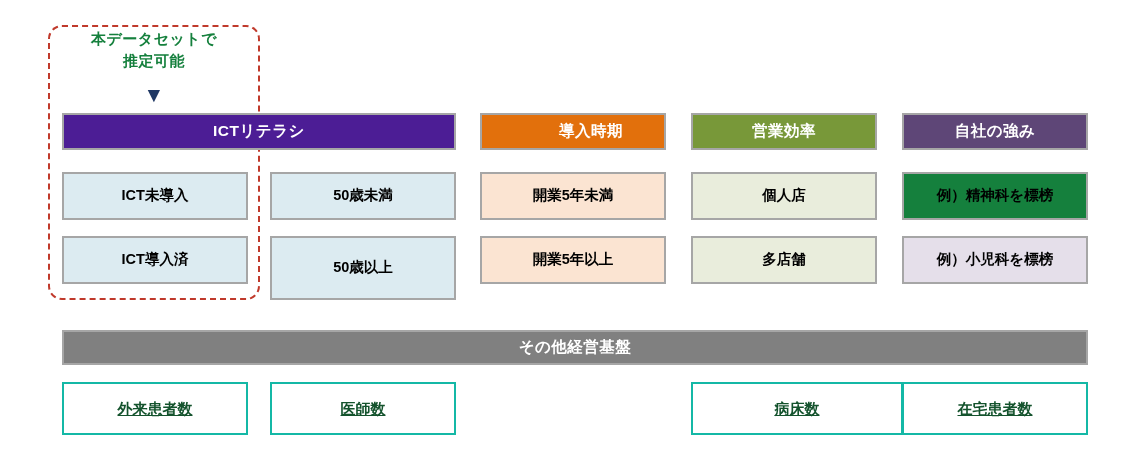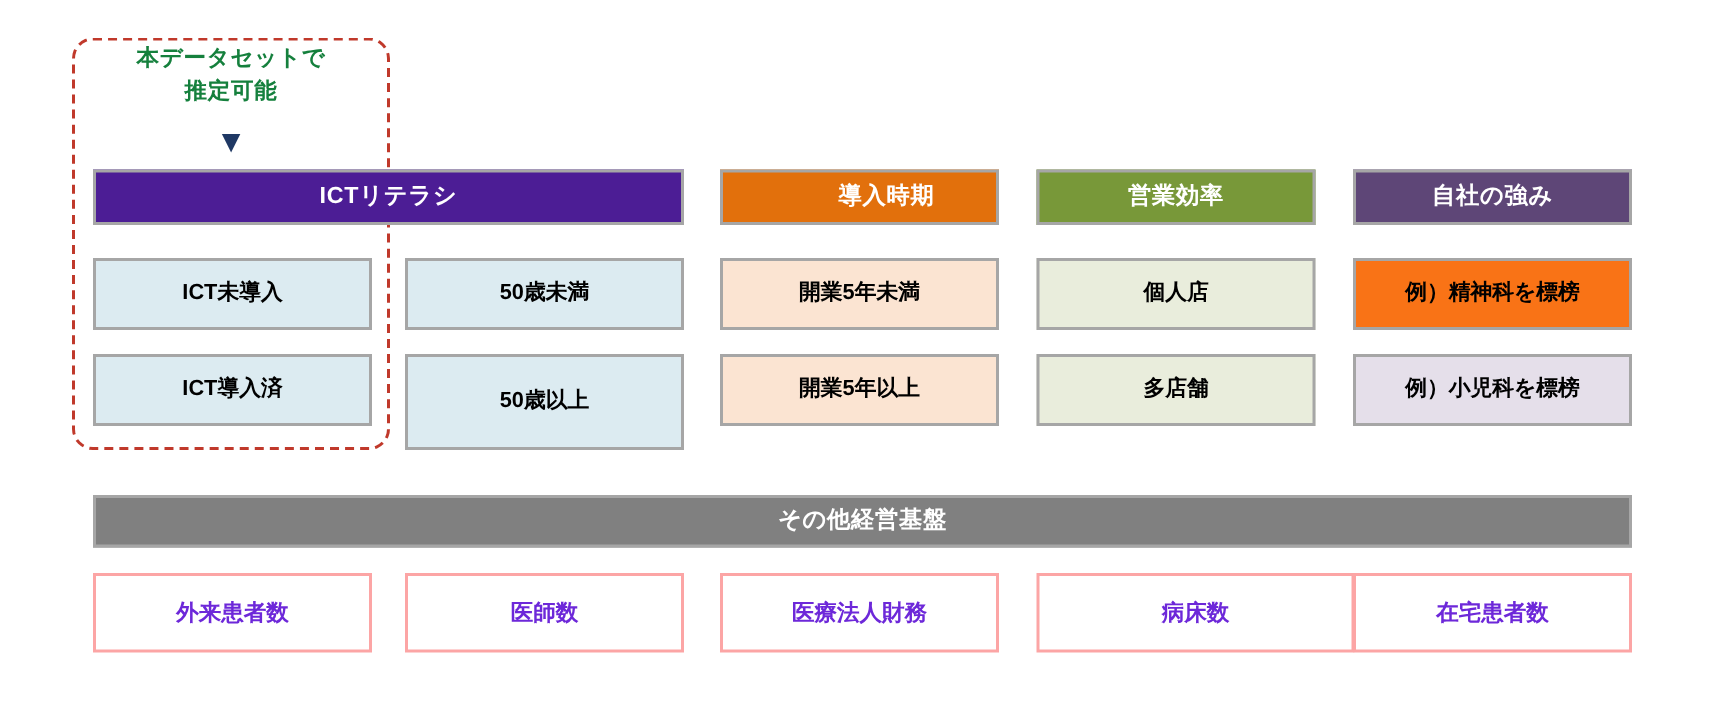--- a/index.html
+++ b/index.html
@@ -67,24 +67,25 @@
   }
   .banner{
     color:#ffffff;
     font-weight:bold;
     font-size:15.5px;
     background:#808080;
     letter-spacing:0.5px;
   }
   .plain{
     background:#ffffff;
-    color:#6d28d9;
+    color:#14532d;
     font-weight:bold;
     font-size:15px;
-    border:2px solid #fca5a5;
+    border:2px solid #14b8a6;
+    text-decoration:underline;
   }
 </style>
 </head>
 <body>
 
 <div id="canvas">
 
   <div class="dashed-region" style="border-color: rgb(192, 57, 43);"></div>
 
   <div class="annotation" style="color: #15803d;">
@@ -111,21 +112,21 @@
   </div>
   <div class="box cell" style="left: 270px; top: 172px; width: 186px; height: 48px; background: rgb(220, 235, 241);">
     <span>50歳未満</span>
   </div>
   <div class="box cell" style="left: 480px; top: 172px; width: 186px; height: 48px; background: rgb(251, 228, 210);">
     <span>開業5年未満</span>
   </div>
   <div class="box cell" style="left: 691px; top: 172px; width: 186px; height: 48px; background: rgb(233, 237, 220);">
     <span>個人店</span>
   </div>
-  <div class="box cell" style="left: 902px; top: 172px; width: 186px; height: 48px; background: #f97316;">
+  <div class="box cell" style="left: 902px; top: 172px; width: 186px; height: 48px; background: #15803d;">
     <span>例）精神科を標榜</span>
   </div>
 
   <div class="box cell" style="left: 62px; top: 236px; width: 186px; height: 48px; background: rgb(220, 235, 241);">
     <span>ICT導入済</span>
   </div>
   <div class="box cell" style="left: 270px; top: 236px; width: 186px; height: 64px; background: rgb(220, 235, 241);">
     <span>50歳以上</span>
   </div>
   <div class="box cell" style="left: 480px; top: 236px; width: 186px; height: 48px; background: rgb(251, 228, 210);">
@@ -141,23 +142,20 @@
   <div class="box banner" style="left: 62px; top: 330px; width: 1026px; height: 35px; background: rgb(128, 128, 128);">
     <span>その他経営基盤</span>
   </div>
 
   <div class="box plain" style="left:62px;top:382px;width:186px;height:53px;">
     <span>外来患者数</span>
   </div>
   <div class="box plain" style="left:270px;top:382px;width:186px;height:53px;">
     <span>医師数</span>
   </div>
-  <div class="box plain" style="left:480px;top:382px;width:186px;height:53px;">
-    <span>医療法人財務</span>
-  </div>
   <div class="box plain" style="left:691px;top:382px;width:212px;height:53px;">
     <span>病床数</span>
   </div>
   <div class="box plain" style="left:902px;top:382px;width:186px;height:53px;">
     <span>在宅患者数</span>
   </div>
 
 </div>
 
 </body></html>

